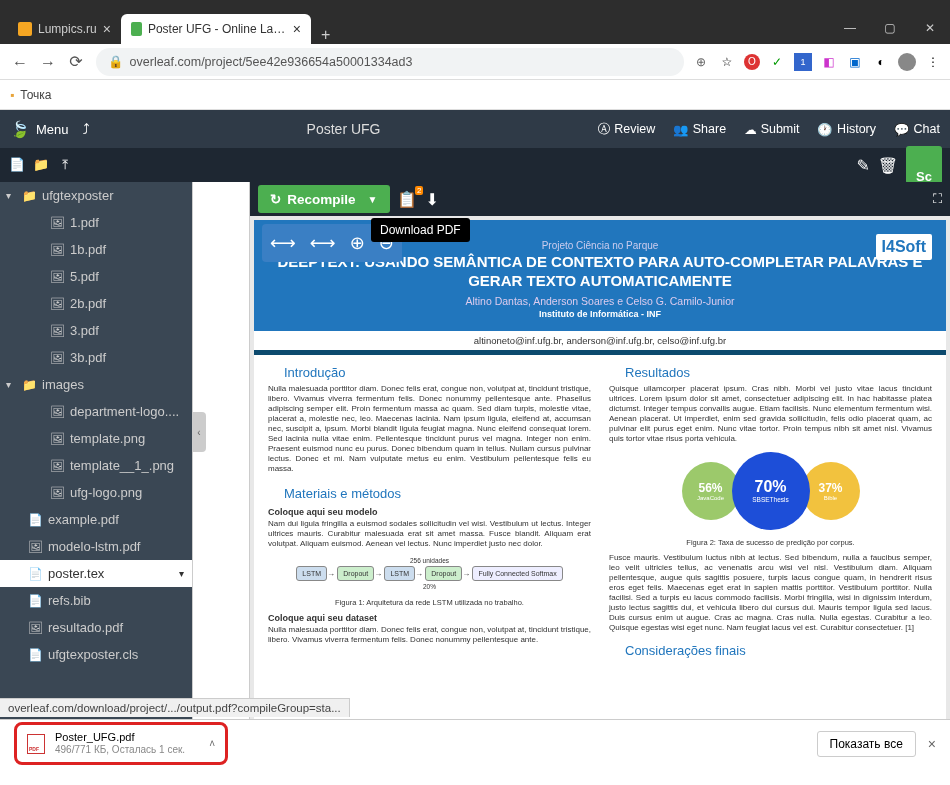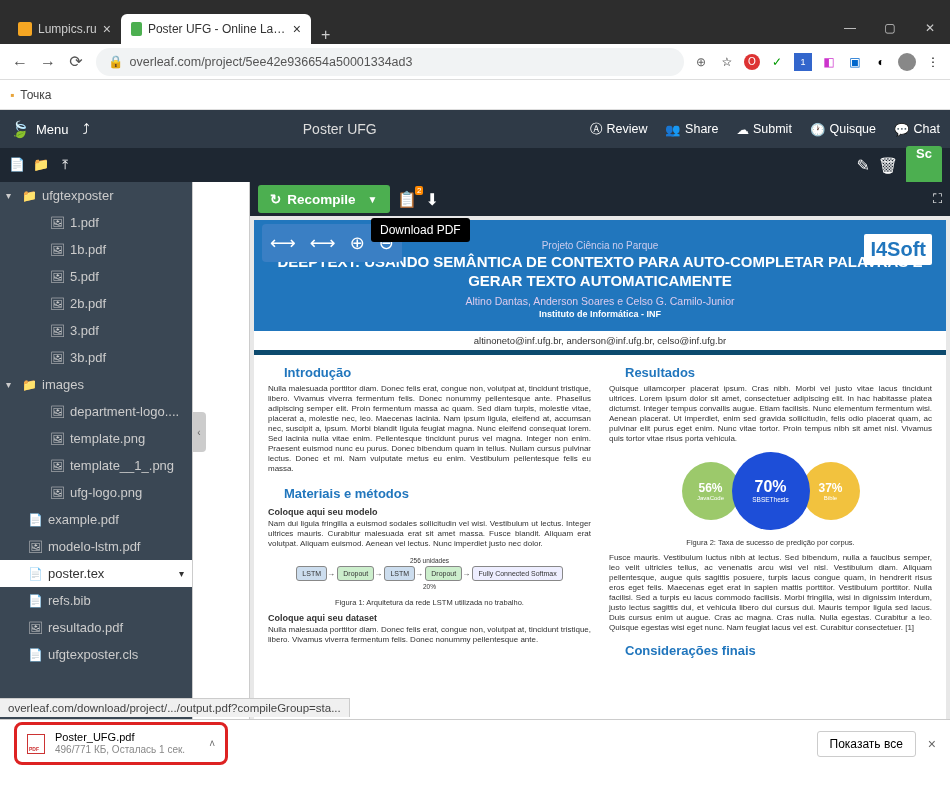--- a/index.html
+++ b/index.html
@@ -30,21 +30,21 @@
 .ov-menu { display: flex; align-items: center; gap: 6px; font-weight: 500; }
 .ov-leaf { color: #4caf50; font-size: 16px; }
 .ov-title { flex: 1; text-align: center; color: #ddd; font-size: 14px; }
 .ov-actions { display: flex; gap: 18px; font-size: 12.5px; }
 .ov-actions > div { display: flex; align-items: center; gap: 4px; }
 
 
 .ov-toolbar { height: 34px; background: #1e2732; display: flex; align-items: center; padding: 0 8px; gap: 6px; }
 .tool-left { display: flex; gap: 6px; color: #fff; font-size: 13px; }
 .tool-left span { width: 18px; text-align: center; }
-.btn-green { background: #4caf50; color: #fff; border-radius: 3px; height: 38px; display: flex; align-items: flex-start; padding: 0 10px; font-size: 13px; font-weight: 600; gap: 4px; }
+.btn-green { background: #4caf50; color: #fff; border-radius: 3px; height: 38px; display: flex; align-items: flex-end; padding: 0 10px; font-size: 13px; font-weight: 600; gap: 4px; }
 .btn-recompile { background: #4caf50; color: #fff; border-radius: 3px; height: 28px; display: flex; align-items: center; padding: 0 12px; font-size: 13.5px; font-weight: 600; gap: 6px; }
 .tool-right { margin-left: auto; color: #fff; font-size: 13px; }
 
 
 .main { display: flex; height: 550px; }
 .sidebar { width: 192px; background: #3a4754; color: #ccc; font-size: 13px; overflow: hidden; position: relative; }
 .side-item { height: 27px; display: flex; align-items: center; padding: 0 8px; gap: 6px; }
 .side-item.folder { padding-left: 6px; }
 .side-item.file { padding-left: 28px; }
 .side-item.file2 { padding-left: 50px; }
@@ -62,25 +62,25 @@
 .pdf-page { background: #fff; height: 100%; position: relative; }
 .pdf-topbar { position: absolute; top: 4px; left: 8px; height: 38px; background: #3a7fc4; border-radius: 4px; display: flex; align-items: center; padding: 0 8px; gap: 14px; color: #fff; z-index: 5; }
 .pdf-topbar span { font-size: 18px; }
 
 
 .poster-head { background: #2176bd; color: #fff; padding: 20px 20px 12px; text-align: center; position: relative; }
 .poster-head .proj { font-size: 10px; color: #cce; }
 .poster-head h1 { font-size: 15px; font-weight: 800; line-height: 1.25; margin-top: 2px; }
 .poster-head .auth { font-size: 10.5px; margin-top: 4px; color: #dce; }
 .poster-head .inst { font-size: 9px; font-weight: 700; margin-top: 2px; }
-.logo-r { position: absolute; right: 14px; top: 14px; background: #fff; color: #2176bd; font-weight: 800; font-size: 20px; padding: 4px 6px; border-radius: 2px; }
+.logo-r { position: absolute; right: 14px; top: 14px; background: #fff; color: #2176bd; font-weight: 800; font-size: 16px; padding: 4px 6px; border-radius: 2px; }
 .emails { background: #fff; color: #333; font-size: 9.5px; text-align: center; padding: 4px; border-bottom: 5px solid #0c4a6e; }
 .poster-body { display: flex; padding: 10px 14px; gap: 18px; font-size: 8px; color: #333; }
 .pcol { flex: 1; }
-.pcol h2 { color: #2176bd; font-size: 13px; margin-bottom: 4px; font-weight: 700; padding-left: 16px; }
+.pcol h2 { color: #2176bd; font-size: 13px; margin-bottom: 4px; font-weight: 400; padding-left: 16px; }
 .pcol h3 { font-size: 9px; margin: 6px 0 2px; font-weight: 700; }
 .pcol p { line-height: 1.25; text-align: justify; }
 .circles { display: flex; align-items: center; justify-content: center; margin: 8px 0; }
 .circ { border-radius: 50%; display: flex; flex-direction: column; align-items: center; justify-content: center; color: #fff; font-weight: 700; }
 .diagram { margin: 8px 0; text-align: center; }
 .dbox { border: 1px solid #888; border-radius: 3px; padding: 3px 5px; font-size: 7px; display: inline-block; }
 .caption { font-size: 7.5px; text-align: center; margin-top: 4px; }
 
 
 .statusurl { position: absolute; bottom: 68px; left: 0; background: #f0f0f0; color: #444; font-size: 11.5px; padding: 3px 8px; border: 1px solid #ccc; border-left: none; border-bottom: none; }
@@ -160,21 +160,21 @@
     <div>
         <span>👥</span>
         <span>Share</span>
       </div>
     <div>
         <span>☁</span>
         <span>Submit</span>
       </div>
     <div>
         <span>🕐</span>
-        <span>Quisque</span>
+        <span>History</span>
       </div>
     <div>
         <span>💬</span>
         <span>Chat</span>
       </div>
   </div>
 </div>
 
 <div class="ov-toolbar">
   <div class="tool-left">

